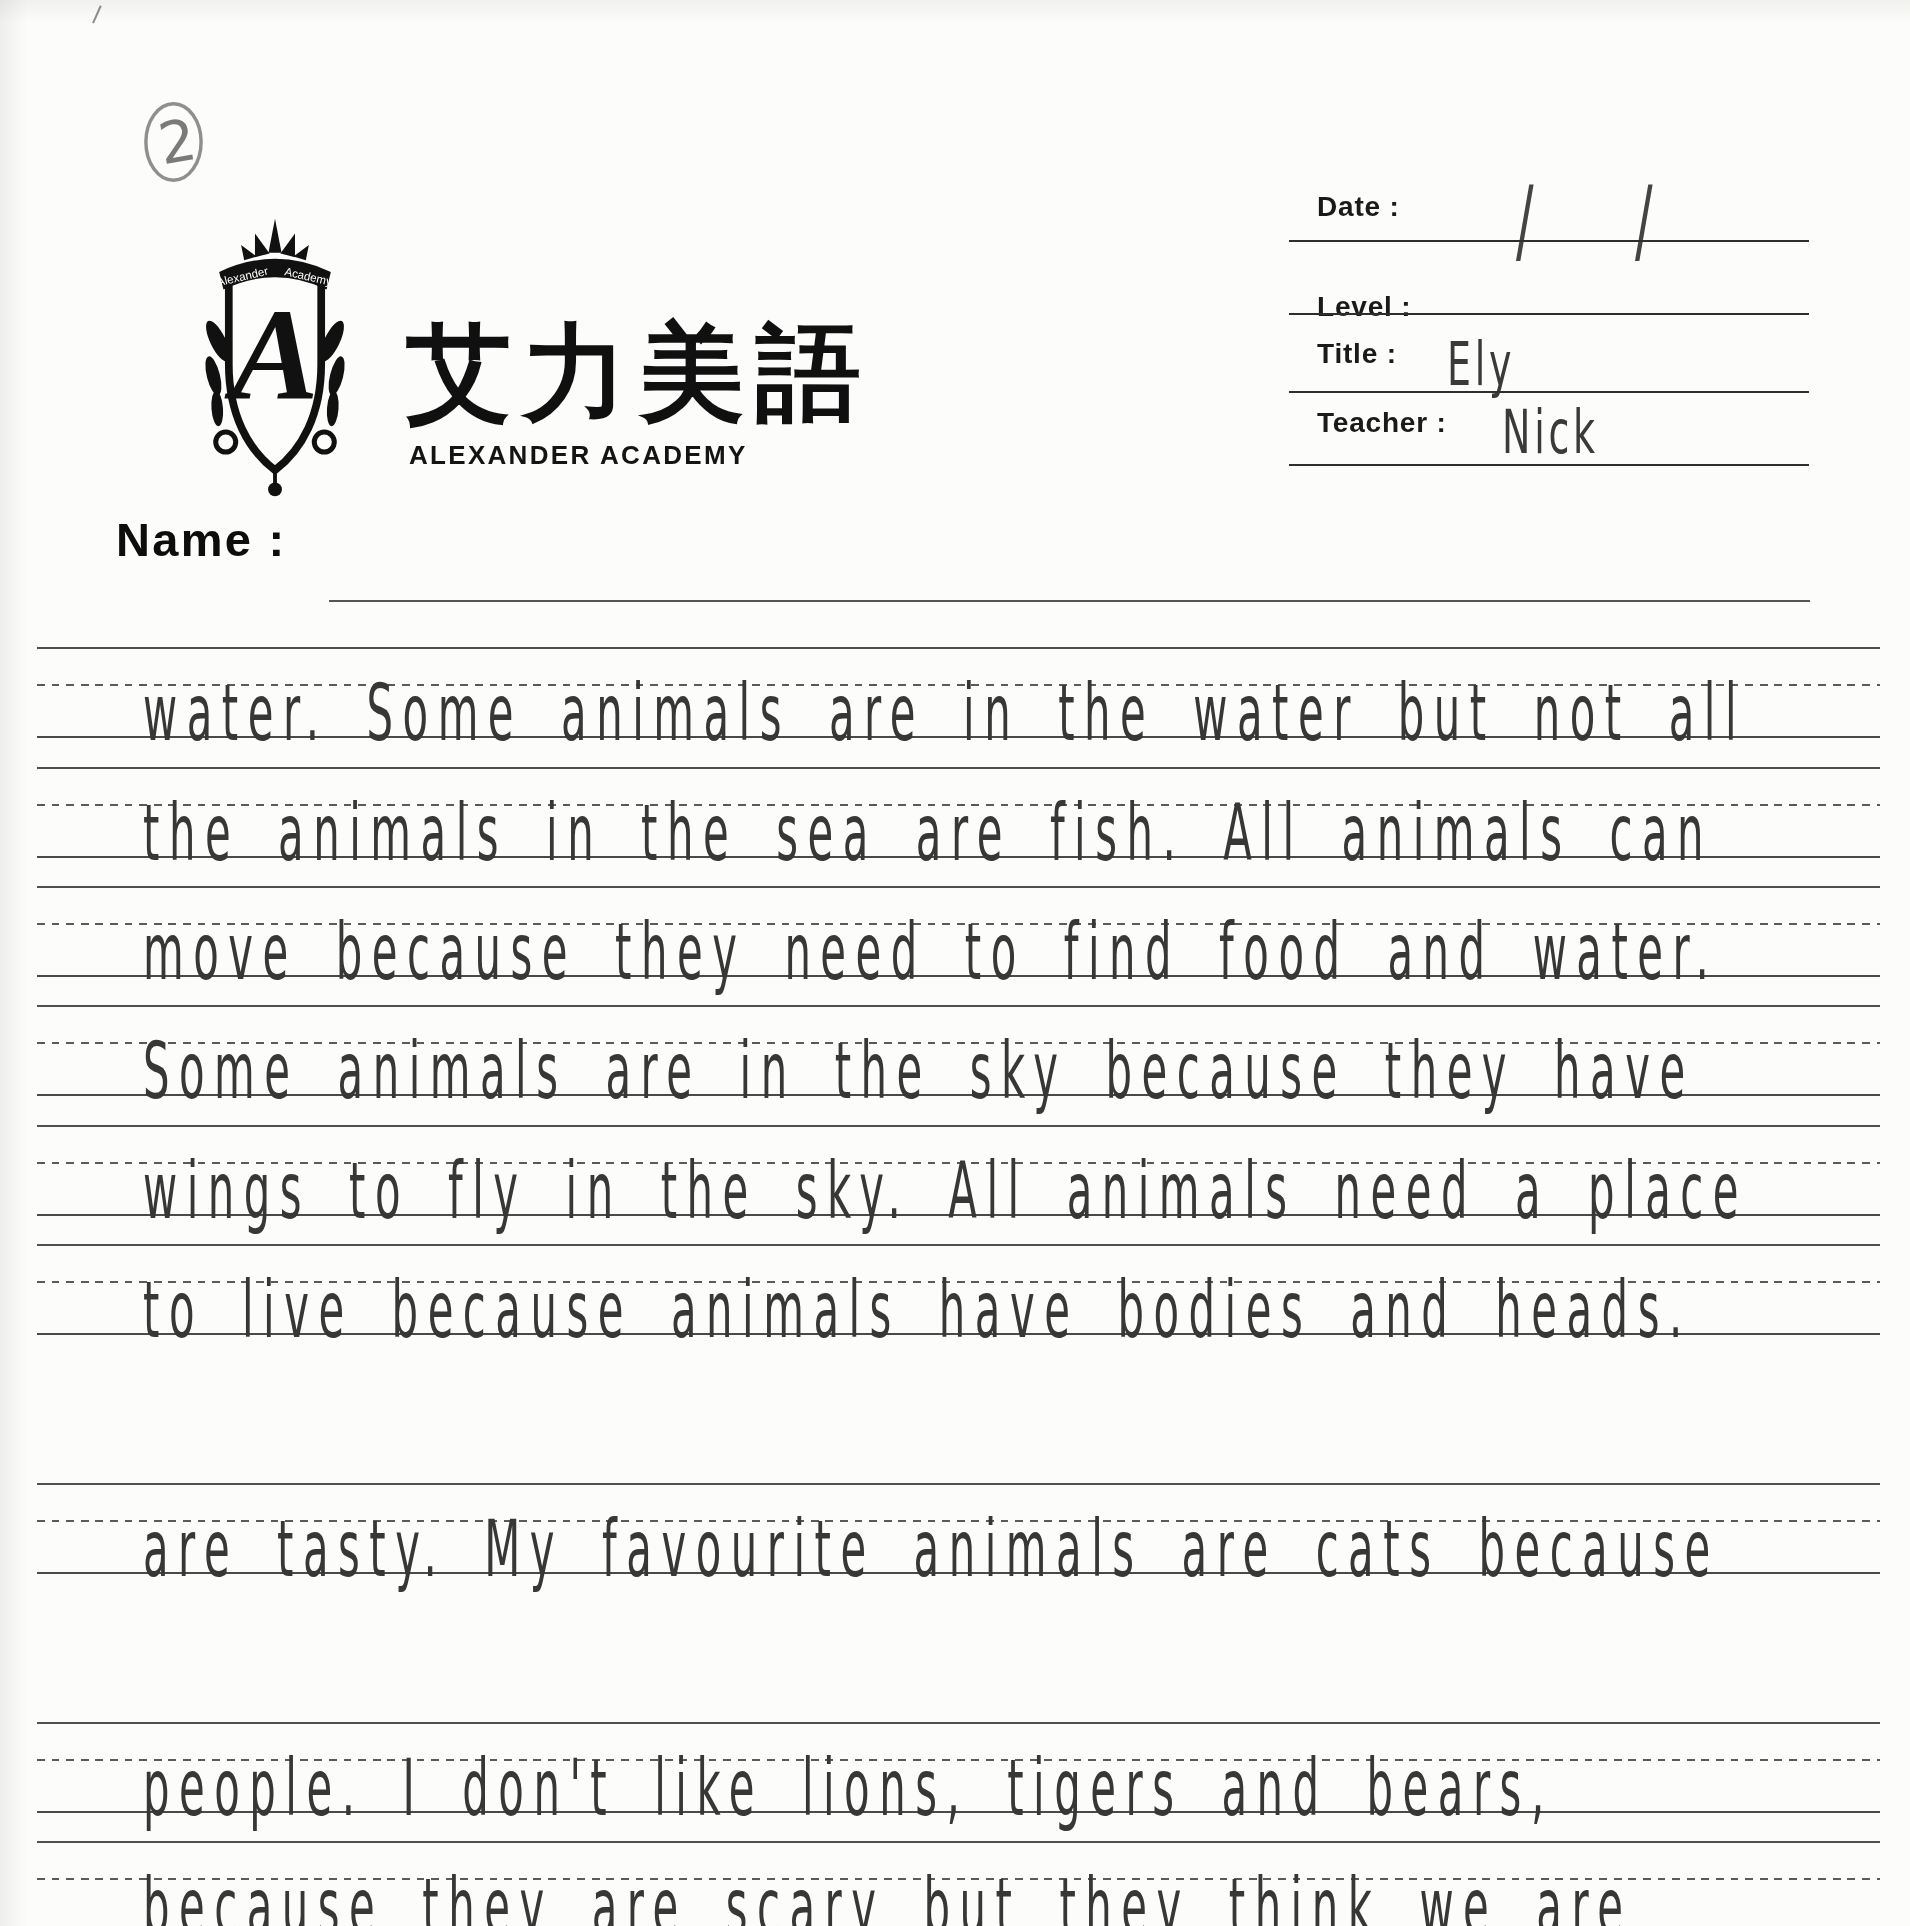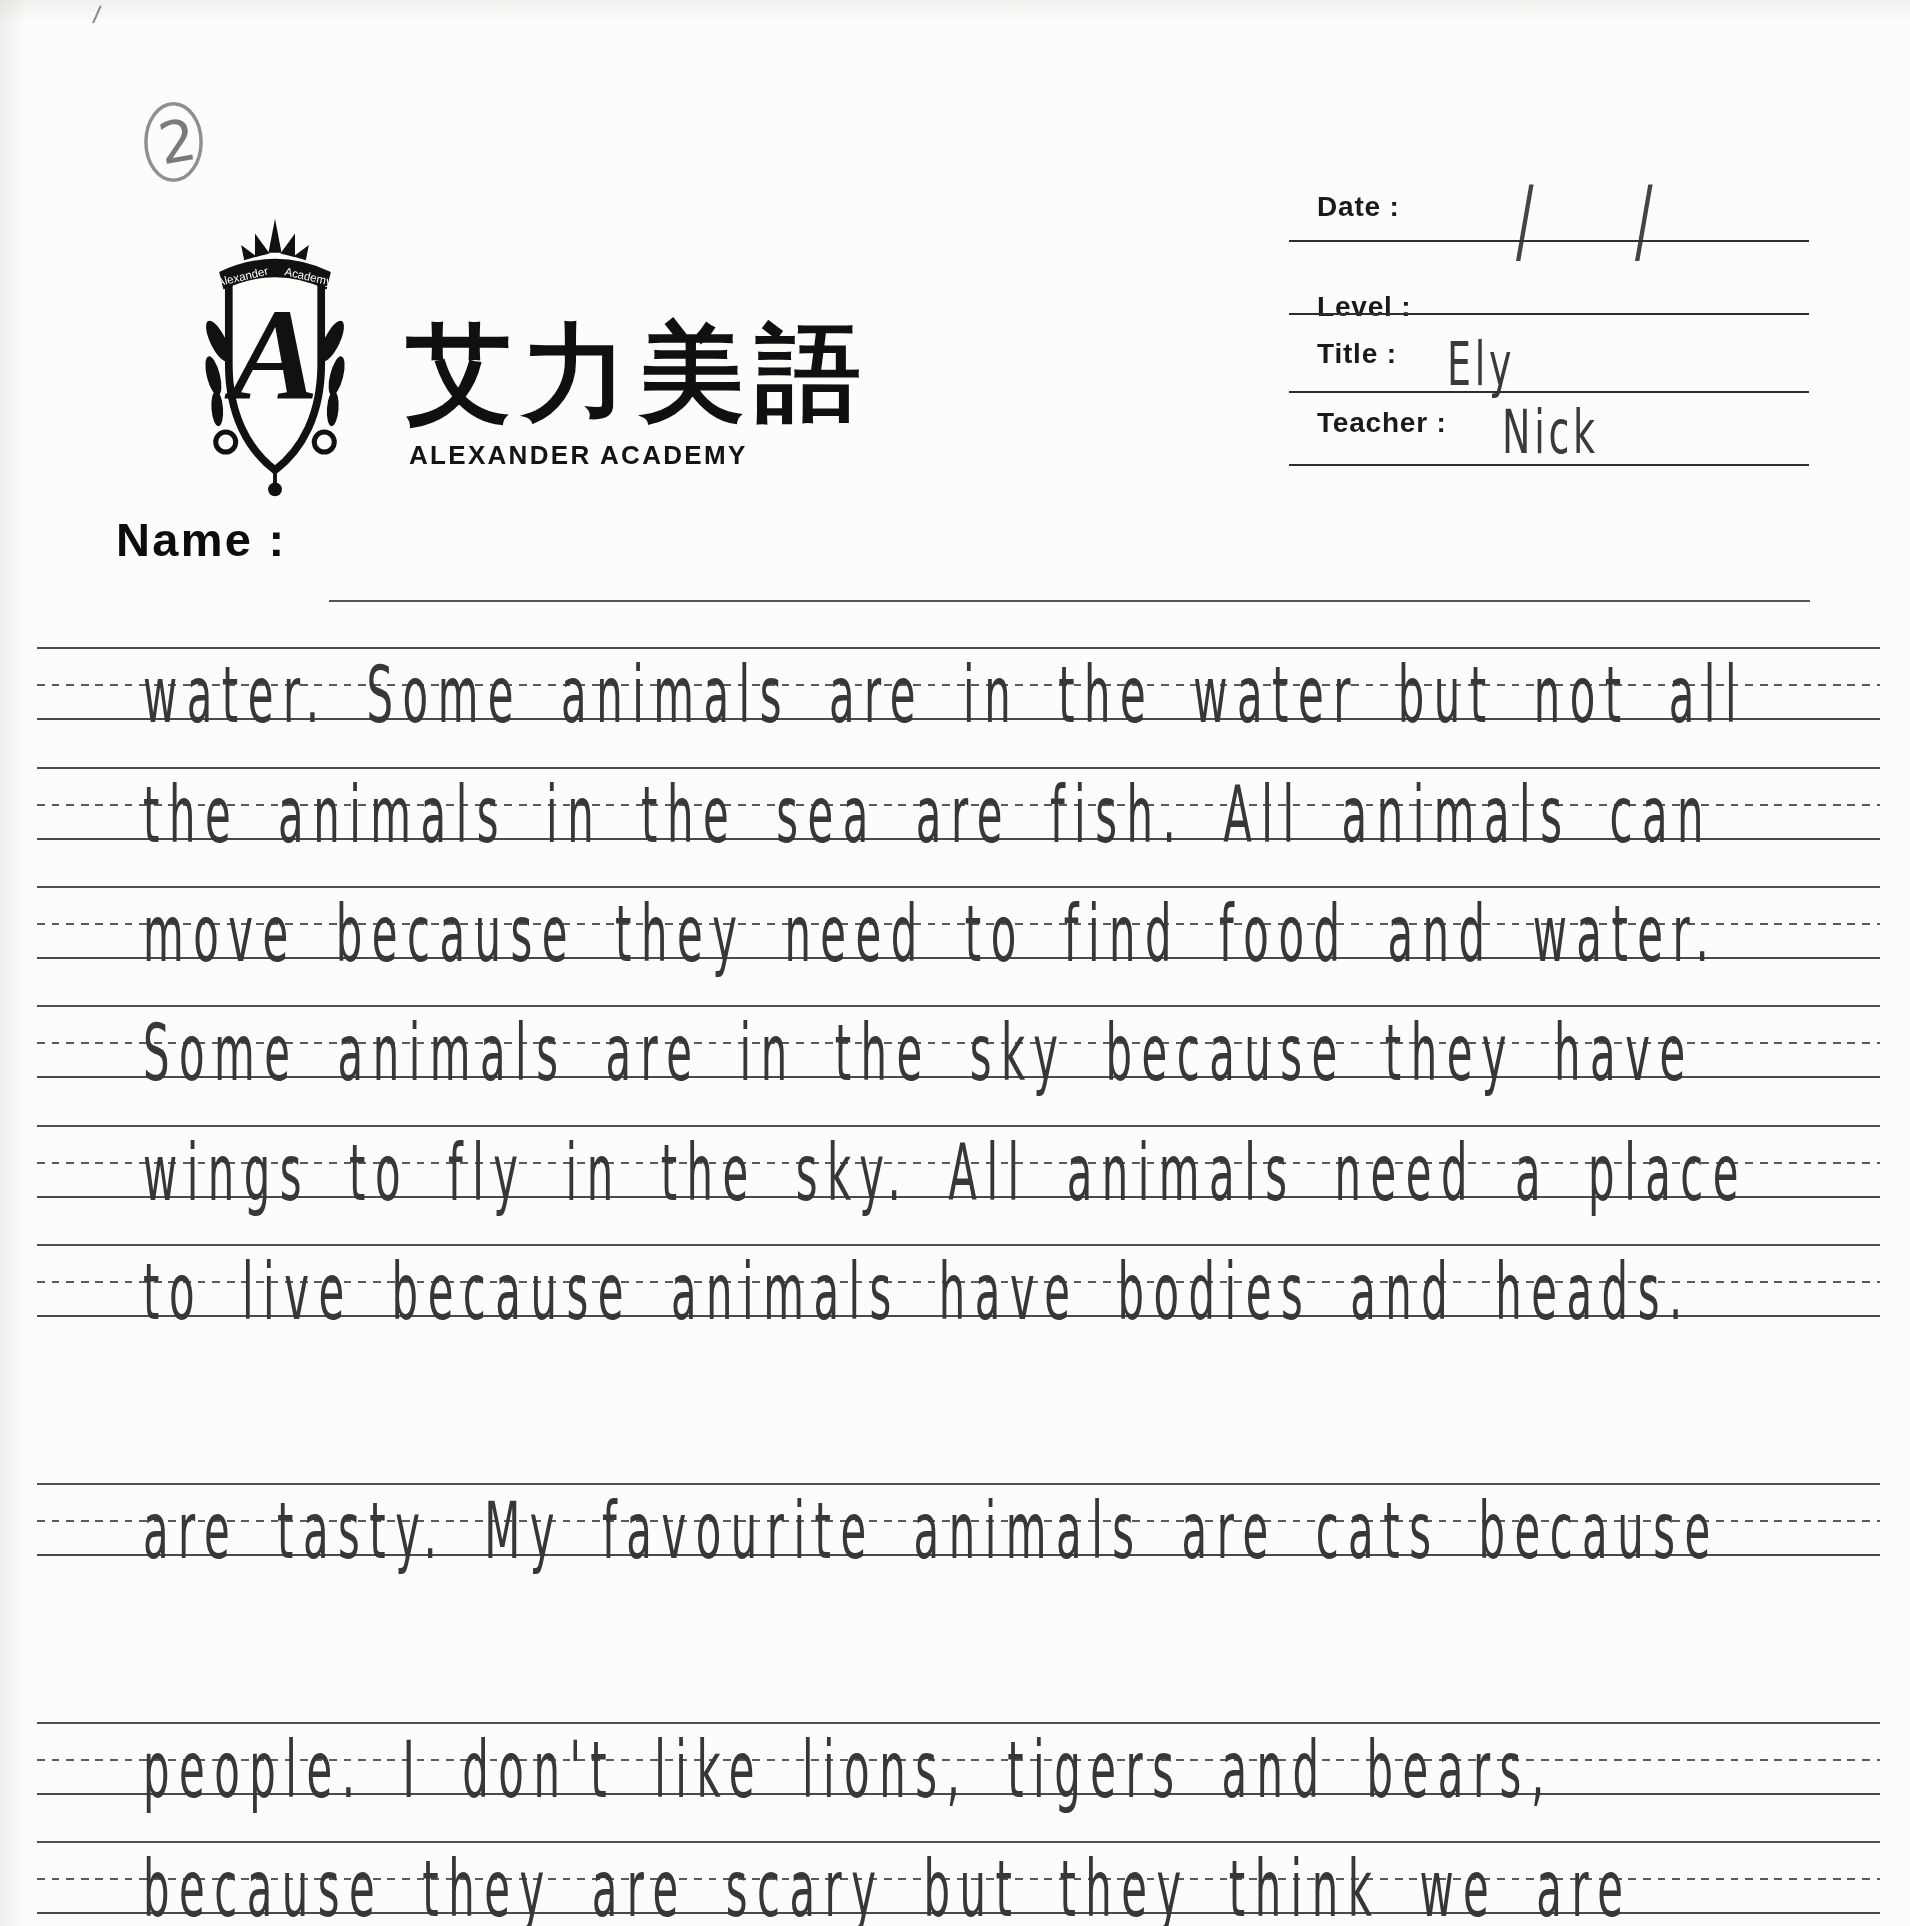--- a/index.html
+++ b/index.html
@@ -19,21 +19,21 @@
   .flabel{position:absolute;left:1317px;font-size:28px;font-weight:600;color:#1a1a1a;letter-spacing:0.8px;}
   .fline{position:absolute;left:1289px;width:520px;height:1.9px;background:#2e2e2e;}
   
   .hand{font-family:"DejaVu Sans",sans-serif;color:#3a3a3a;white-space:nowrap;}
   .handval{position:absolute;font-size:40px;letter-spacing:3.9px;transform:scale(.95,1.5);transform-origin:left top;}
   .slash{position:absolute;font-size:58px;transform:scale(.9,1.6);transform-origin:left top;color:#444;}
   
   .title-label{position:absolute;left:116px;top:512px;font-size:47px;font-weight:800;letter-spacing:2.3px;color:#0d0d0d;}
   .title-line{position:absolute;left:329px;top:600px;width:1481px;height:1.5px;background:#555;}
   
-  .wrow{position:absolute;left:37px;width:1843px;height:73px;}
+  .wrow{position:absolute;left:37px;width:1843px;height:91px;}
   .rule{position:absolute;left:0;width:100%;}
   .rule.top{top:0;height:1.9px;background:#4f4f4f;}
   .rule.mid{top:37px;height:1.5px;background:repeating-linear-gradient(90deg,#5a5a5a 0 7.7px,rgba(0,0,0,0) 7.7px 14.6px);}
   .rule.bot{bottom:0;height:1.9px;background:#4a4a4a;}
   .linetext{position:absolute;left:106px;bottom:-20px;font-size:44px;letter-spacing:10px;word-spacing:16px;transform:scale(.95,1.8);transform-origin:left bottom;color:#373737;}
 </style>
 </head>
 <body>
 
 <div class="page">

